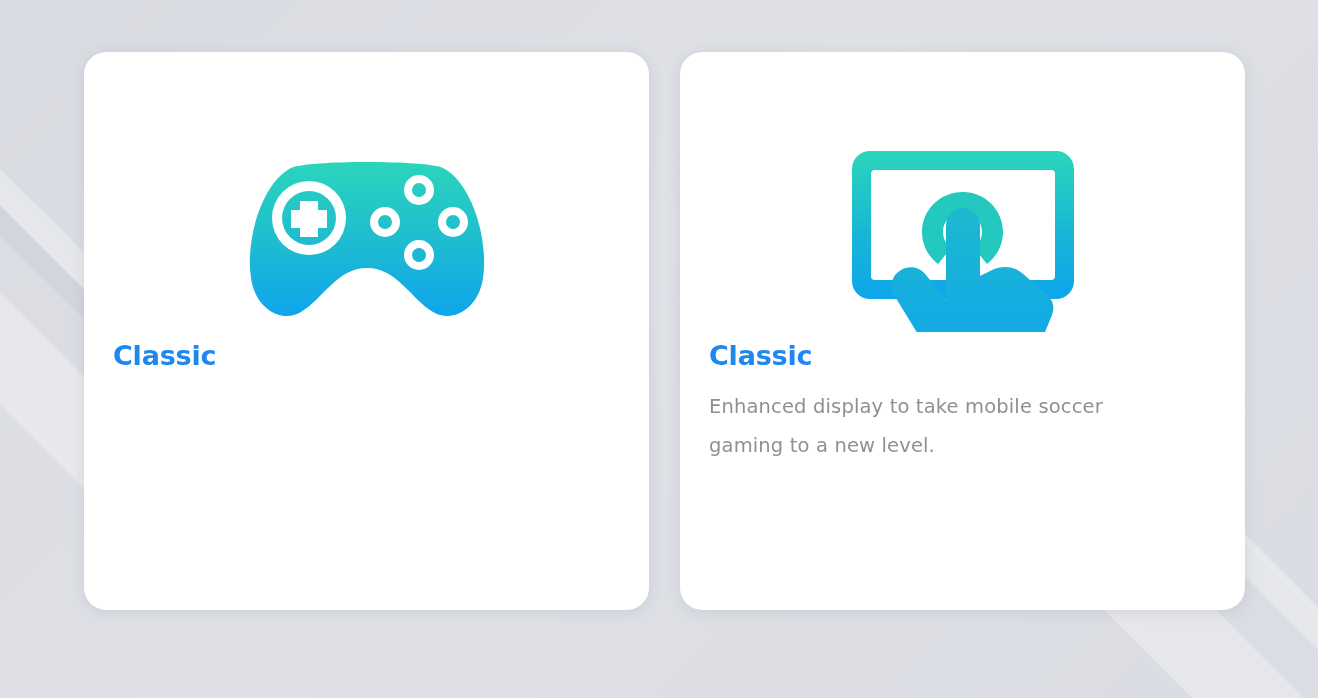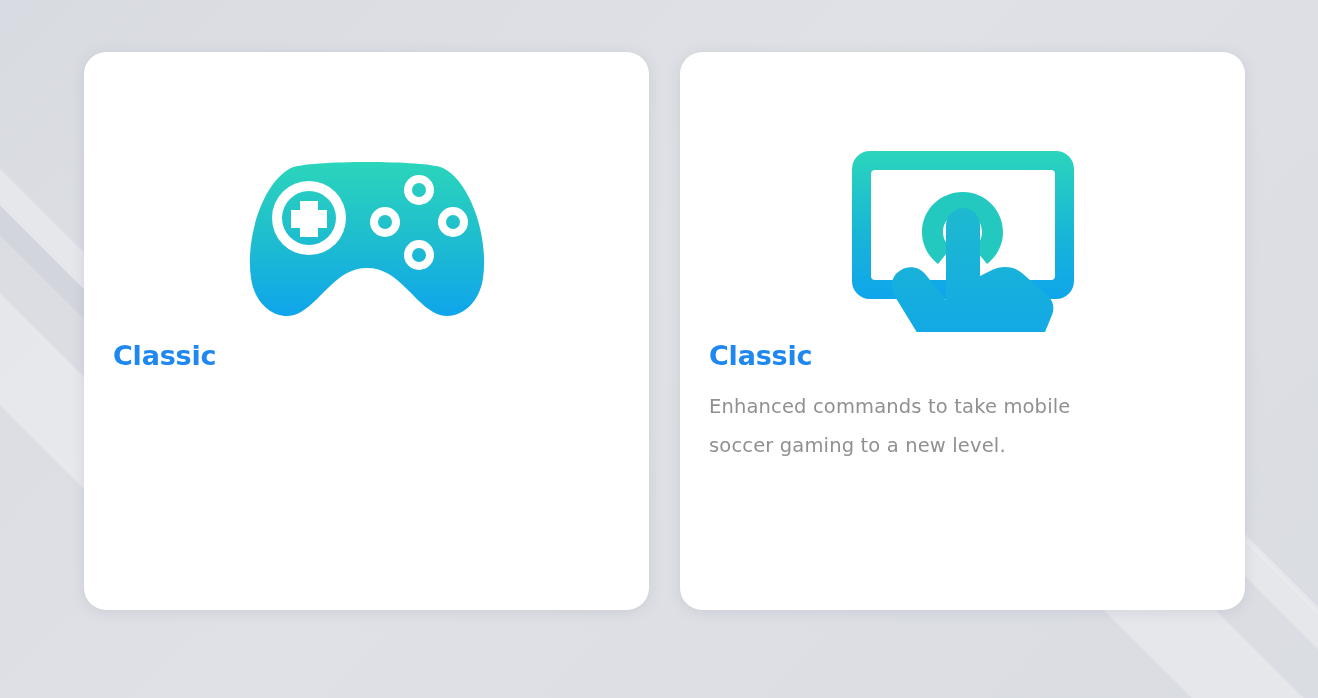--- a/index.html
+++ b/index.html
@@ -205,17 +205,17 @@
                    c -5 -9 -2 -20 7 -25
                    c 8 -5 19 -3 25 5
                    l 20 25
                    v -75
                    c 0 -9 8 -17 17 -17 z"></path>
         </svg>
       </span>
     </div>
     <div class="card-body">
       <div class="card-title">Classic</div>
-      <div class="card-desc narrow">Enhanced commands to take mobile soccer gaming to a new level.</div>
+      <div class="card-desc narrow">Enhanced display to take mobile soccer gaming to a new level.</div>
     </div>
   </div>
 
 </div>
 
 </body></html>

